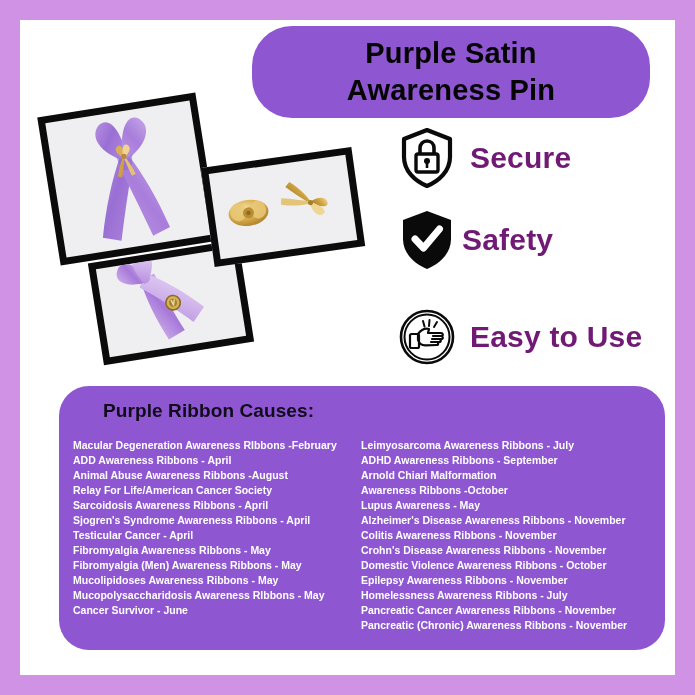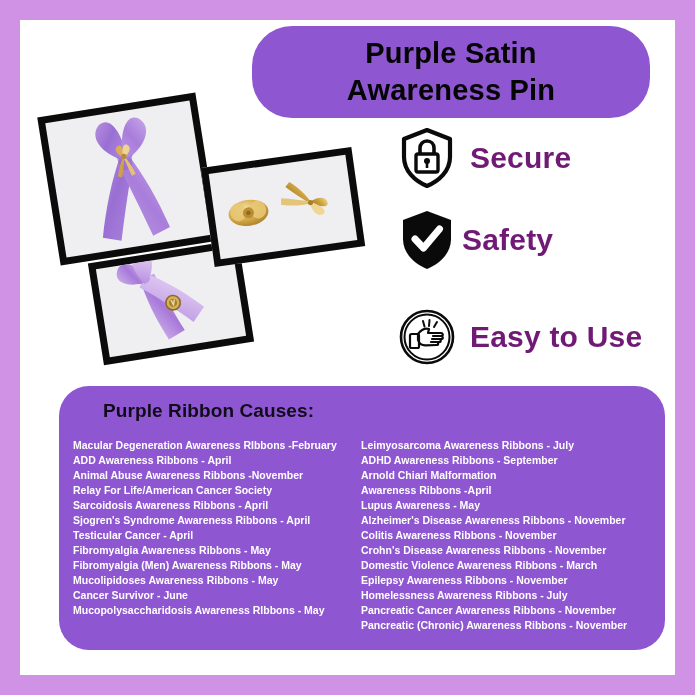--- a/index.html
+++ b/index.html
@@ -298,41 +298,41 @@
     </svg>
     <div class="feature-label">Easy to Use</div>
   </div>
 
   <div class="causes-panel">
     <div class="causes-heading">Purple Ribbon Causes:</div>
     <div class="causes-cols">
       <div class="causes-col" id="causes-col-left">
           <div class="cause-item">Macular Degeneration Awareness RIbbons -February</div>
           <div class="cause-item">ADD Awareness Ribbons - April</div>
-          <div class="cause-item">Animal Abuse Awareness Ribbons -November</div>
+          <div class="cause-item">Animal Abuse Awareness Ribbons -August</div>
           <div class="cause-item">Relay For Life/American Cancer Society</div>
           <div class="cause-item">Sarcoidosis Awareness Ribbons - April</div>
           <div class="cause-item">Sjogren's Syndrome Awareness Ribbons - April</div>
           <div class="cause-item">Testicular Cancer - April</div>
           <div class="cause-item">Fibromyalgia  Awareness Ribbons - May</div>
           <div class="cause-item">Fibromyalgia (Men) Awareness Ribbons  - May</div>
           <div class="cause-item">Mucolipidoses Awareness Ribbons - May</div>
+          <div class="cause-item">Mucopolysaccharidosis Awareness RIbbons - May</div>
           <div class="cause-item">Cancer Survivor - June</div>
-          <div class="cause-item">Mucopolysaccharidosis Awareness RIbbons - May</div>
         </div>
       <div class="causes-col" id="causes-col-right">
           <div class="cause-item">Leimyosarcoma Awareness Ribbons - July</div>
           <div class="cause-item">ADHD Awareness Ribbons - September</div>
           <div class="cause-item">Arnold Chiari Malformation</div>
-          <div class="cause-item">Awareness Ribbons -April</div>
+          <div class="cause-item">Awareness Ribbons -October</div>
           <div class="cause-item">Lupus Awareness - May</div>
           <div class="cause-item">Alzheimer's Disease Awareness Ribbons - November</div>
           <div class="cause-item">Colitis Awareness Ribbons - November</div>
           <div class="cause-item">Crohn's Disease Awareness Ribbons - November</div>
-          <div class="cause-item">Domestic Violence Awareness Ribbons - March</div>
+          <div class="cause-item">Domestic Violence Awareness Ribbons - October</div>
           <div class="cause-item">Epilepsy Awareness Ribbons - November</div>
           <div class="cause-item">Homelessness Awareness Ribbons - July</div>
           <div class="cause-item">Pancreatic Cancer Awareness Ribbons - November</div>
           <div class="cause-item">Pancreatic (Chronic) Awareness Ribbons - November</div>
         </div>
     </div>
   </div>
 </div>
 
 </body></html>

